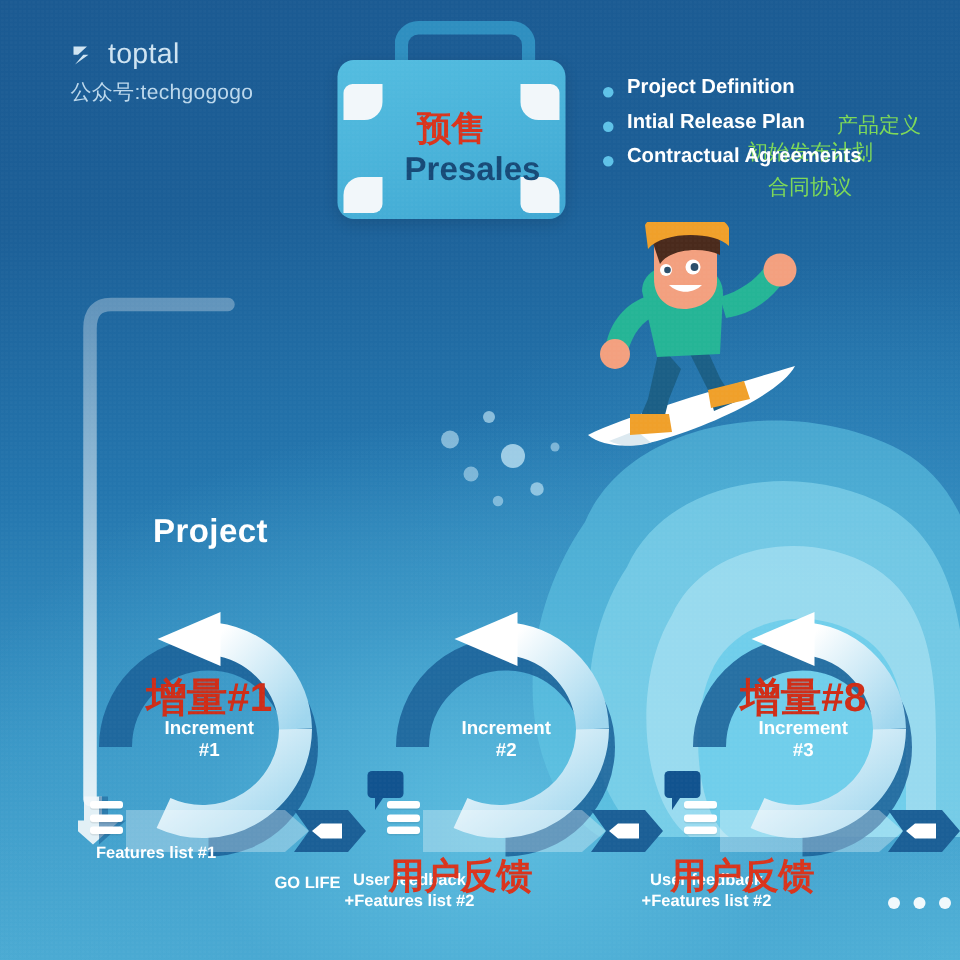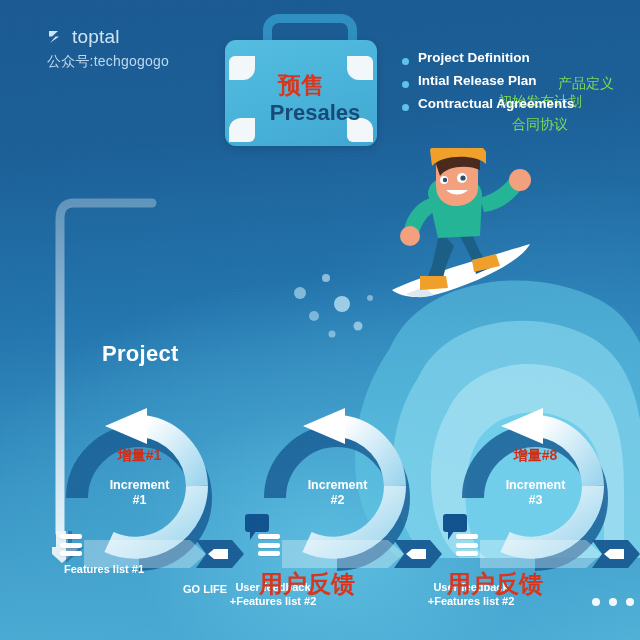--- a/index.html
+++ b/index.html
@@ -60,21 +60,21 @@
 
   
   #surfer{left:380px;top:148px;width:170px;height:160px;}
 
   
   #projlabel{left:102px;top:341px;color:#fff;font-size:22px;font-weight:700;letter-spacing:.3px;}
 
   
   .inc{position:absolute;width:185px;height:185px;}
   .inc .cn{position:absolute;left:0;right:0;top:57px;text-align:center;color:#cf2d17;
-    font-size:14px;font-weight:700;}
+    font-size:27px;font-weight:700;}
   .inc .en{position:absolute;left:0;right:0;top:88px;text-align:center;color:#ffffff;
     font-size:12.5px;font-weight:700;line-height:15px;}
   #inc1{left:47px;top:390px;}
   #inc2{left:245px;top:390px;}
   #inc3{left:443px;top:390px;}
 
   
   .node{position:absolute;}
   .listicon{position:absolute;width:22px;height:28px;}
   .listicon i{display:block;height:5px;background:#ffffff;border-radius:2px;margin-bottom:3.5px;

